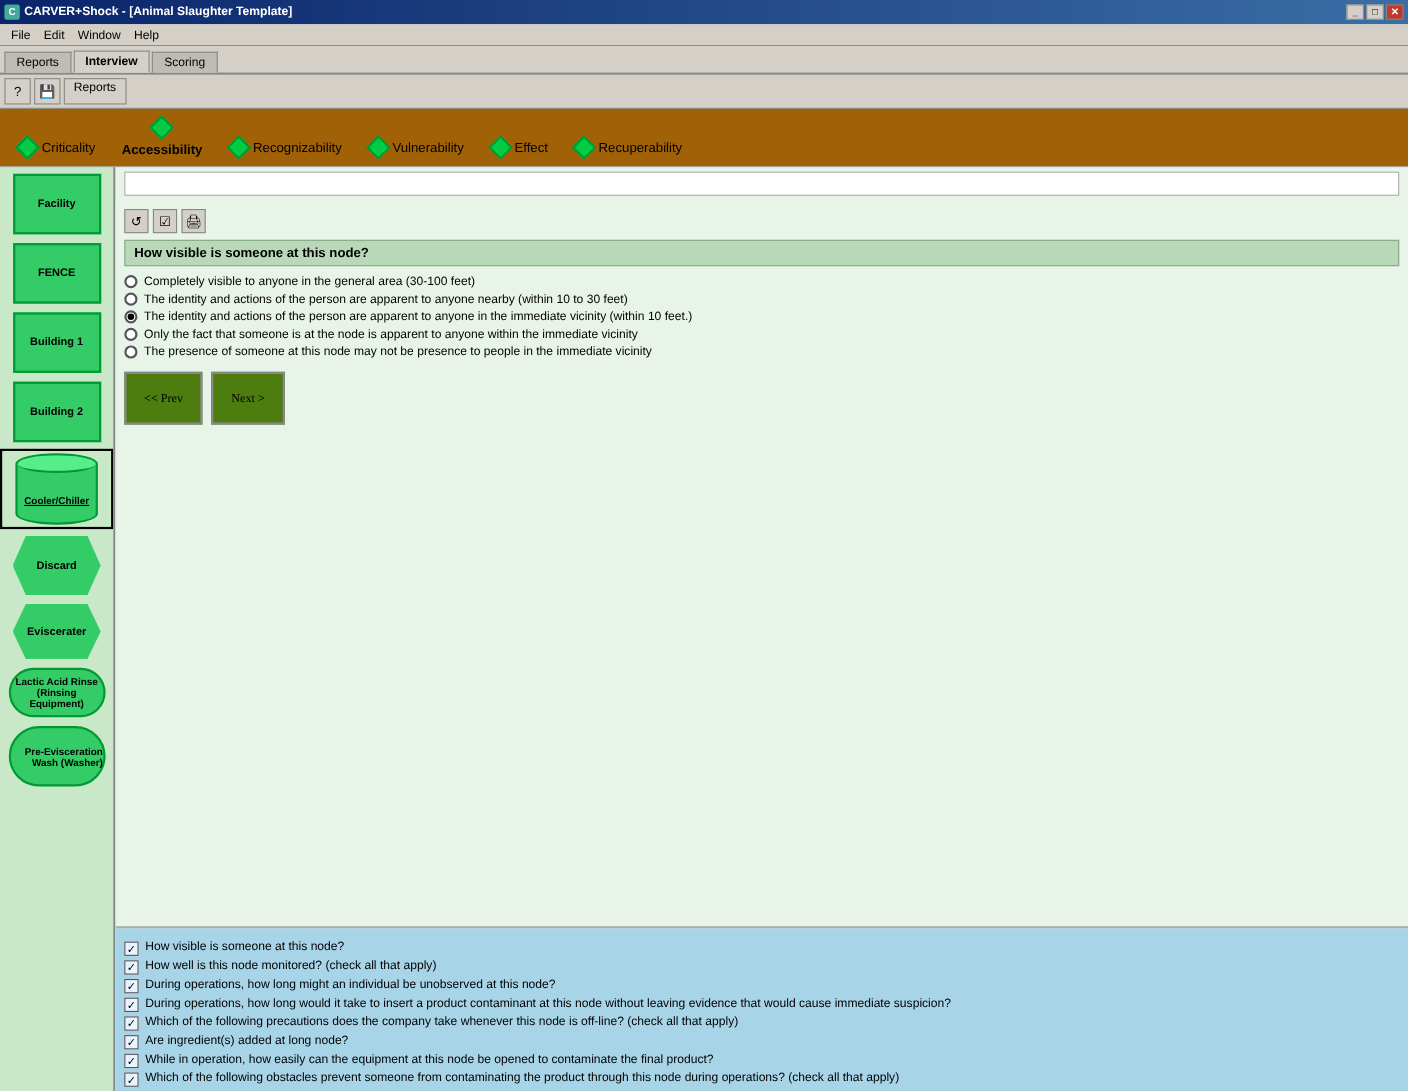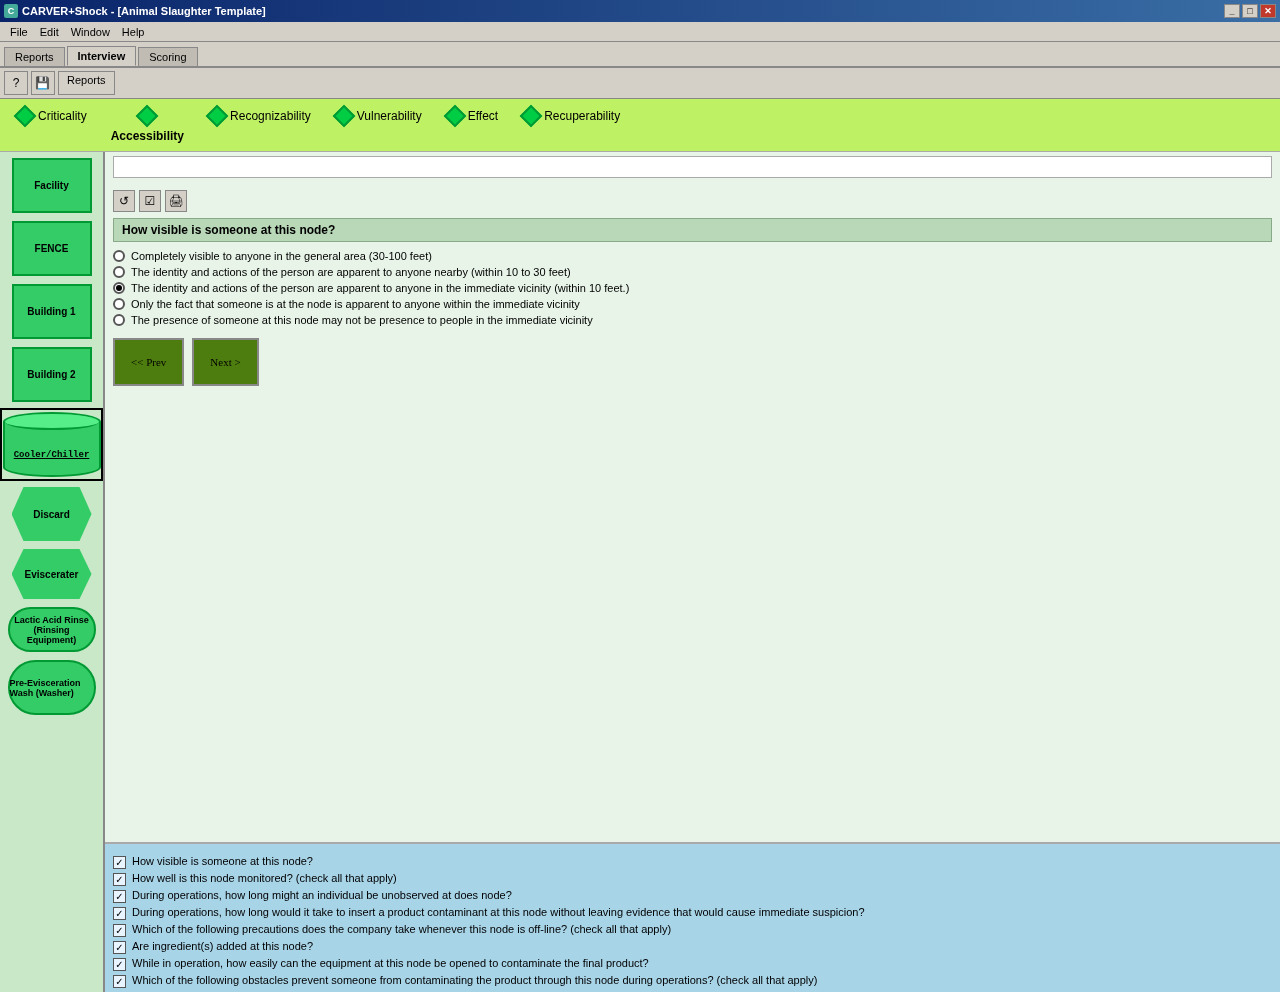--- a/index.html
+++ b/index.html
@@ -81,23 +81,23 @@
       border: 1px solid #888; display: flex; align-items: center; justify-content: center;
       cursor: pointer; font-size: 12px;
     }
     .toolbar-reports-btn {
       padding: 2px 8px; background: #d4d0c8; border: 1px solid #888;
       font-size: 11px; cursor: pointer; height: 24px;
     }
 
     
     .interview-tabs {
-      background: #bef264;
-      display: flex;
-      align-items: flex-start;
+      background: #a16207;
+      display: flex;
+      align-items: flex-end;
       padding: 4px 6px;
       gap: 4px;
       border-bottom: 1px solid #aaa;
     }
     .interview-tab {
       display: flex; align-items: center; gap: 4px;
       padding: 4px 10px;
       font-size: 12px;
       cursor: pointer;
       color: #000;
@@ -329,39 +329,39 @@
 
     <div class="node-wrapper">
       <div class="node node-rect">Building 1</div>
     </div>
 
     <div class="node-wrapper">
       <div class="node node-rect">Building 2</div>
     </div>
 
     <div class="node-wrapper" style="border: 2px solid #000; padding: 2px;">
-      <div class="node node-cylinder" style="width:98px; height:65px;font-family:Liberation Mono, monospace;">
+      <div class="node node-cylinder" style="width:75px; height:65px;">
         <div class="node-cylinder-label" style="text-decoration: underline; font-size:9px;">Cooler/Chiller</div>
       </div>
     </div>
 
     <div class="node-wrapper">
       <div class="node node-hexagon" style="display:flex; align-items:center; justify-content:center; width:80px; height:54px;">Discard</div>
     </div>
 
     <div class="node-wrapper">
       <div class="node node-hexagon" style="display:flex; align-items:center; justify-content:center; width:80px; height:50px;">Eviscerater</div>
     </div>
 
     <div class="node-wrapper">
       <div class="node node-stadium" style="display:flex; align-items:center; justify-content:center; width:88px; height:45px; text-align:center; font-size:9px;">Lactic Acid Rinse (Rinsing Equipment)</div>
     </div>
 
     <div class="node-wrapper">
-      <div class="node node-stadium" style="display:flex; align-items:center; justify-content:center; width:88px; height:55px; text-align:left; font-size:9px;">Pre-Evisceration Wash (Washer)</div>
+      <div class="node node-stadium" style="display:flex; align-items:center; justify-content:center; width:88px; height:55px; text-align:right; font-size:9px;">Pre-Evisceration Wash (Washer)</div>
     </div>
   </div>
 
   <div class="content-area">
 
     <div class="top-input-bar"></div>
 
     <div class="question-section">
       <div class="question-toolbar">
         <div class="q-toolbar-btn">↺</div>
@@ -402,33 +402,33 @@
       <div class="check-item">
         <div class="checkbox">✓</div>
         <span>How visible is someone at this node?</span>
       </div>
       <div class="check-item">
         <div class="checkbox">✓</div>
         <span>How well is this node monitored? (check all that apply)</span>
       </div>
       <div class="check-item">
         <div class="checkbox">✓</div>
-        <span>During operations, how long might an individual be unobserved at does node?</span>
+        <span>During operations, how long might an individual be unobserved at this node?</span>
       </div>
       <div class="check-item">
         <div class="checkbox">✓</div>
         <span>During operations, how long would it take to insert a product contaminant at this node without leaving evidence that would cause immediate suspicion?</span>
       </div>
       <div class="check-item">
         <div class="checkbox">✓</div>
         <span>Which of the following precautions does the company take whenever this node is off-line?  (check all that apply)</span>
       </div>
       <div class="check-item">
         <div class="checkbox">✓</div>
-        <span>Are ingredient(s) added at this node?</span>
+        <span>Are ingredient(s) added at long node?</span>
       </div>
       <div class="check-item">
         <div class="checkbox">✓</div>
         <span>While in operation, how easily can the equipment at this node be opened to contaminate the final product?</span>
       </div>
       <div class="check-item">
         <div class="checkbox">✓</div>
         <span>Which of the following obstacles prevent someone from contaminating the product through this node during operations?  (check all that apply)</span>
       </div>
     </div>

